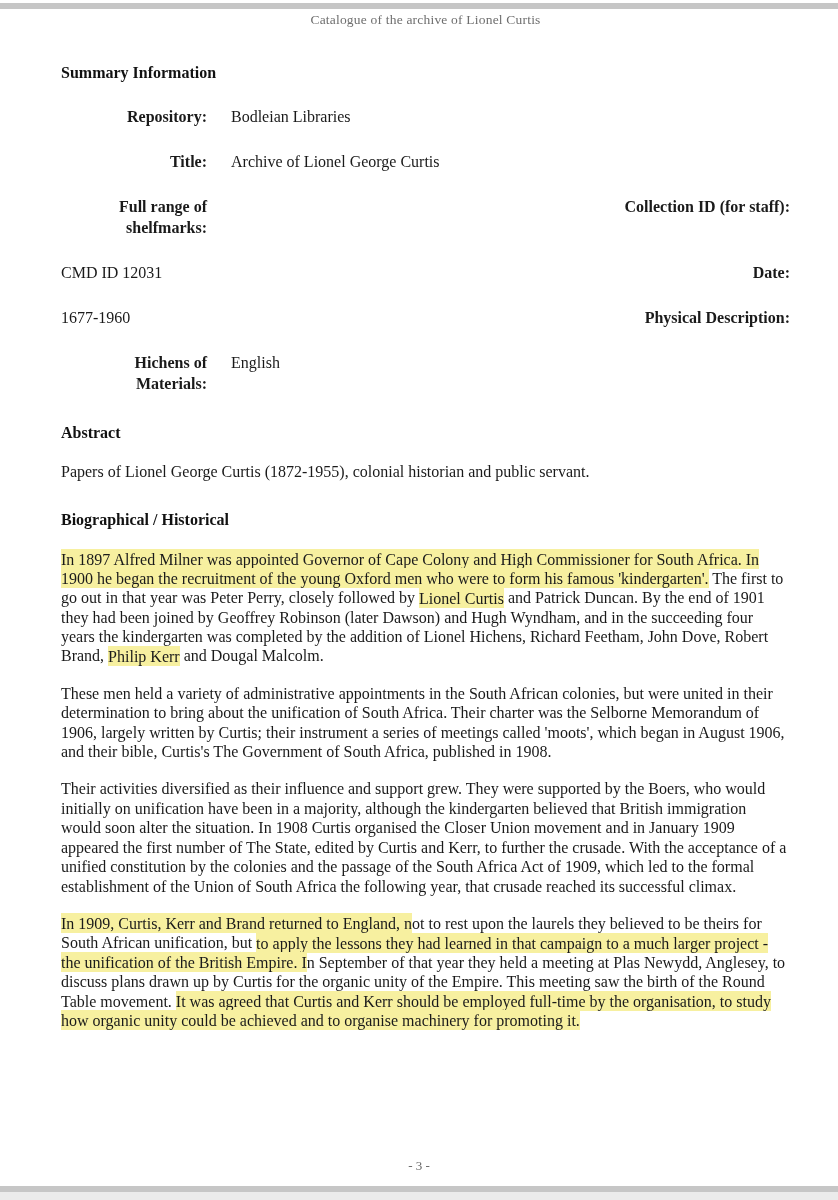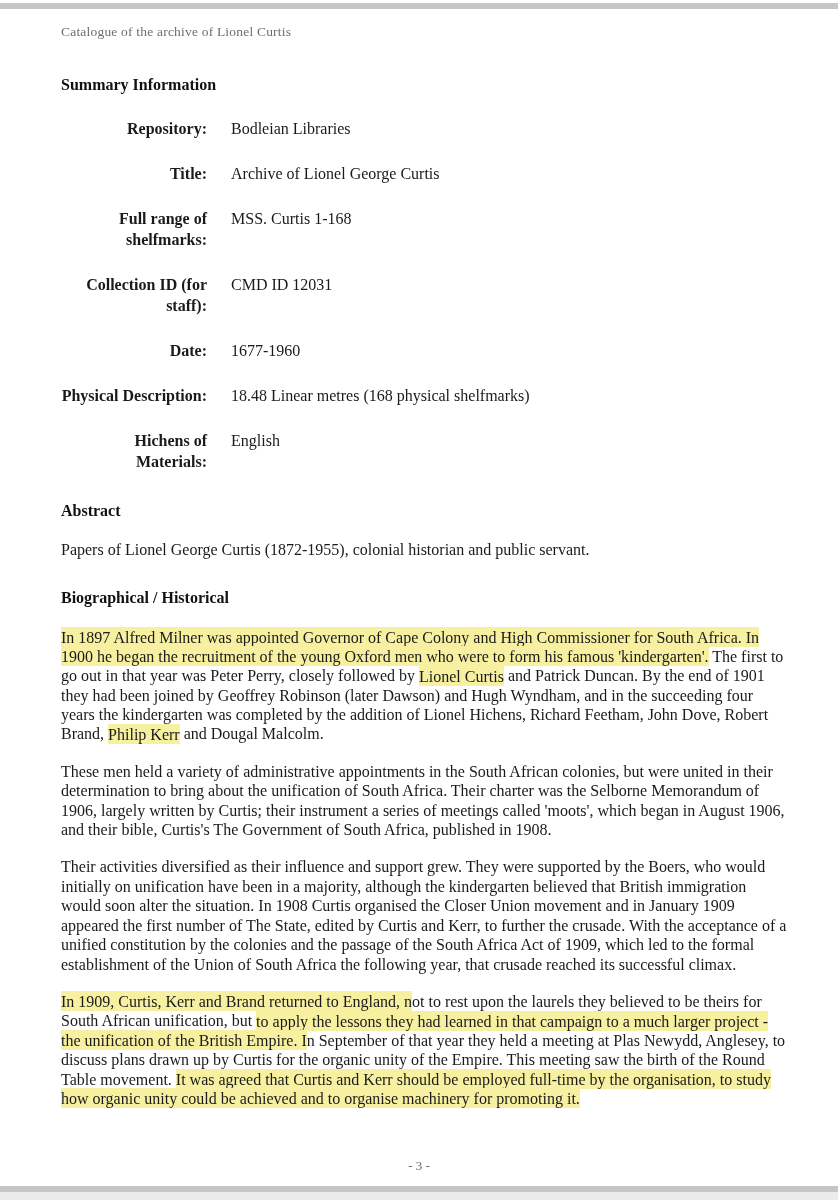--- a/index.html
+++ b/index.html
@@ -19,21 +19,22 @@
   .below-page {
     position: absolute; left: 0; top: 1192px; width: 838px; height: 8px;
     background: #ebebeb;
   }
   .page {
     position: relative;
     width: 838px; height: 1200px;
     padding: 0 48px 0 61px;
   }
   .running-header {
-    padding-top: 24px;
+    padding-top: 12px;
+    text-align: center;
     font-size: 13.5px;
     color: var(--header_gray, #6e6e6e);
     letter-spacing: 0.2px;
   }
   h1.section-heading, h2.section-heading {
     font-size: 16px;
     font-weight: bold;
     color: #111;
   }
   h1.section-heading { margin-top: 36px; }
@@ -82,27 +83,25 @@
   <div class="running-header">Catalogue of the archive of Lionel Curtis</div>
 
   <h1 class="section-heading">Summary Information</h1>
 
   <div class="fields">
     <div class="field-label">Repository:</div>
     <div class="field-value">Bodleian Libraries</div>
     <div class="field-label">Title:</div>
     <div class="field-value">Archive of Lionel George Curtis</div>
     <div class="field-label">Full range of shelfmarks:</div>
-    <div class="field-value">MSS. Curtis 1-168</div>
     <div class="field-label">Collection ID (for staff):</div>
     <div class="field-value">CMD ID 12031</div>
     <div class="field-label">Date:</div>
     <div class="field-value">1677-1960</div>
     <div class="field-label">Physical Description:</div>
-    <div class="field-value">18.48 Linear metres (168 physical shelfmarks)</div>
     <div class="field-label">Hichens of Materials:</div>
     <div class="field-value">English</div>
   </div>
 
   <h2 class="section-heading">Abstract</h2>
 
   <p class="body-text first-after-heading">Papers of Lionel George Curtis (1872-1955), colonial historian and public servant.</p>
 
   <h2 class="section-heading">Biographical / Historical</h2>
 

